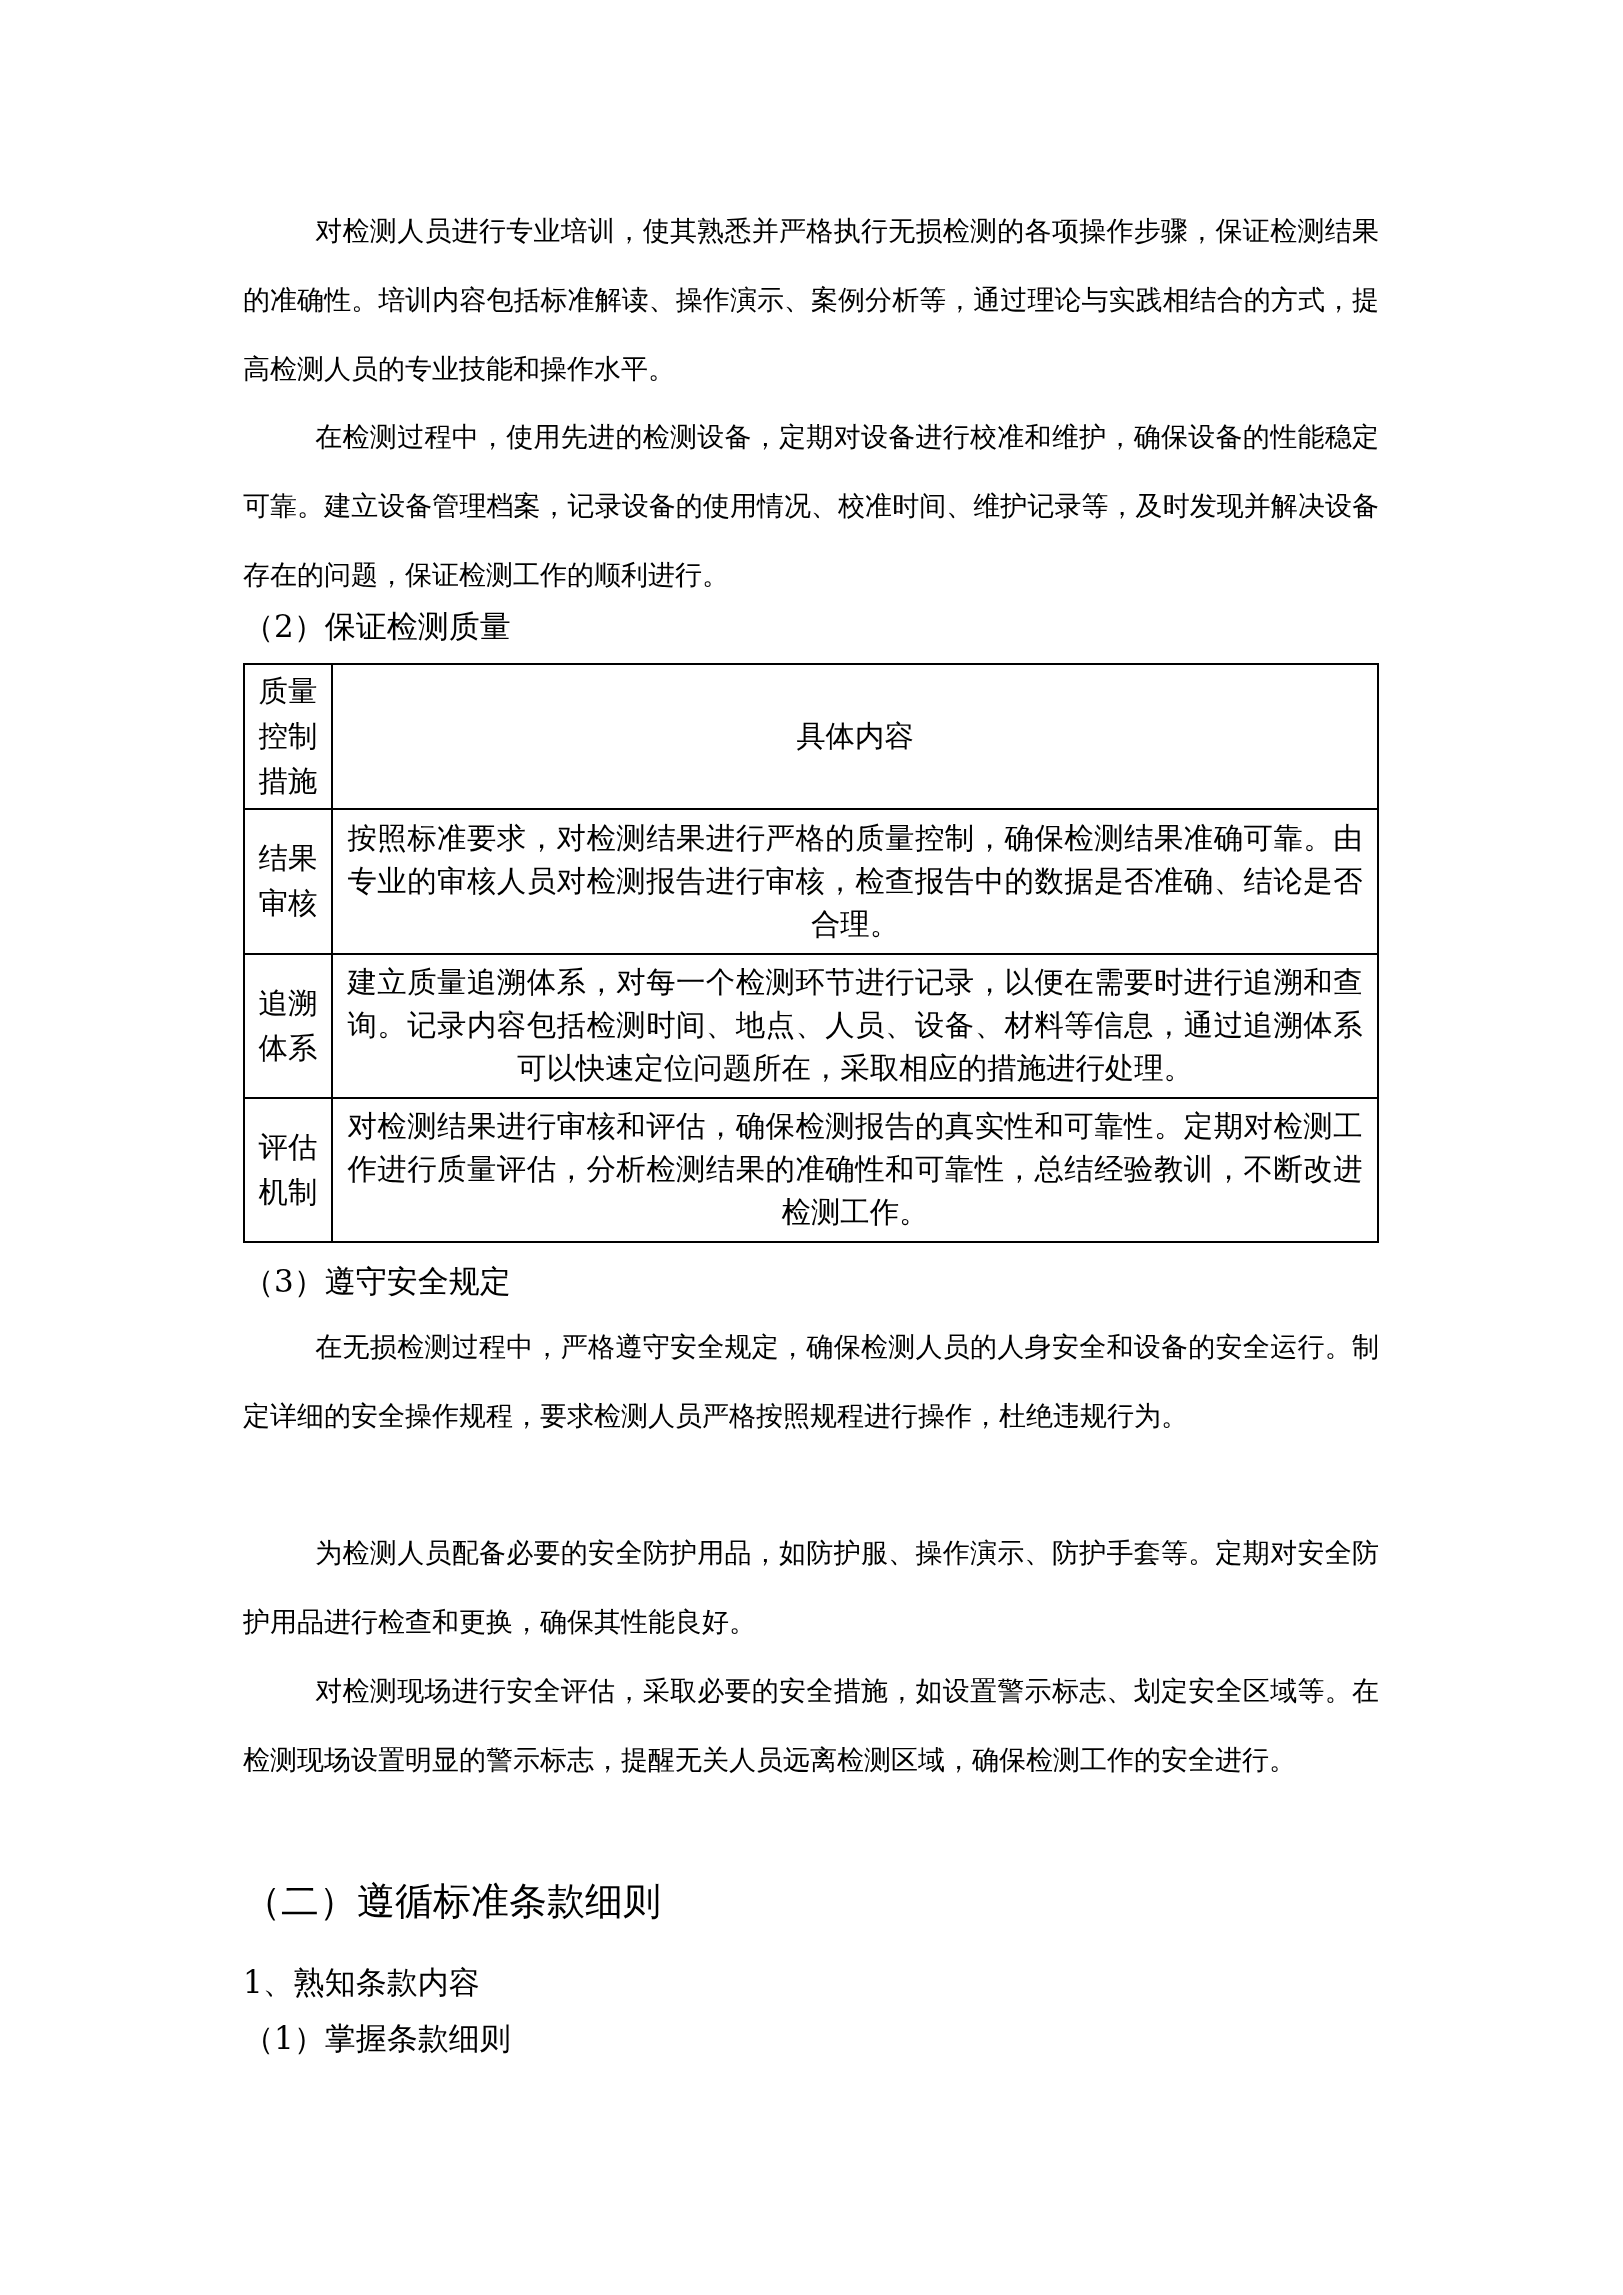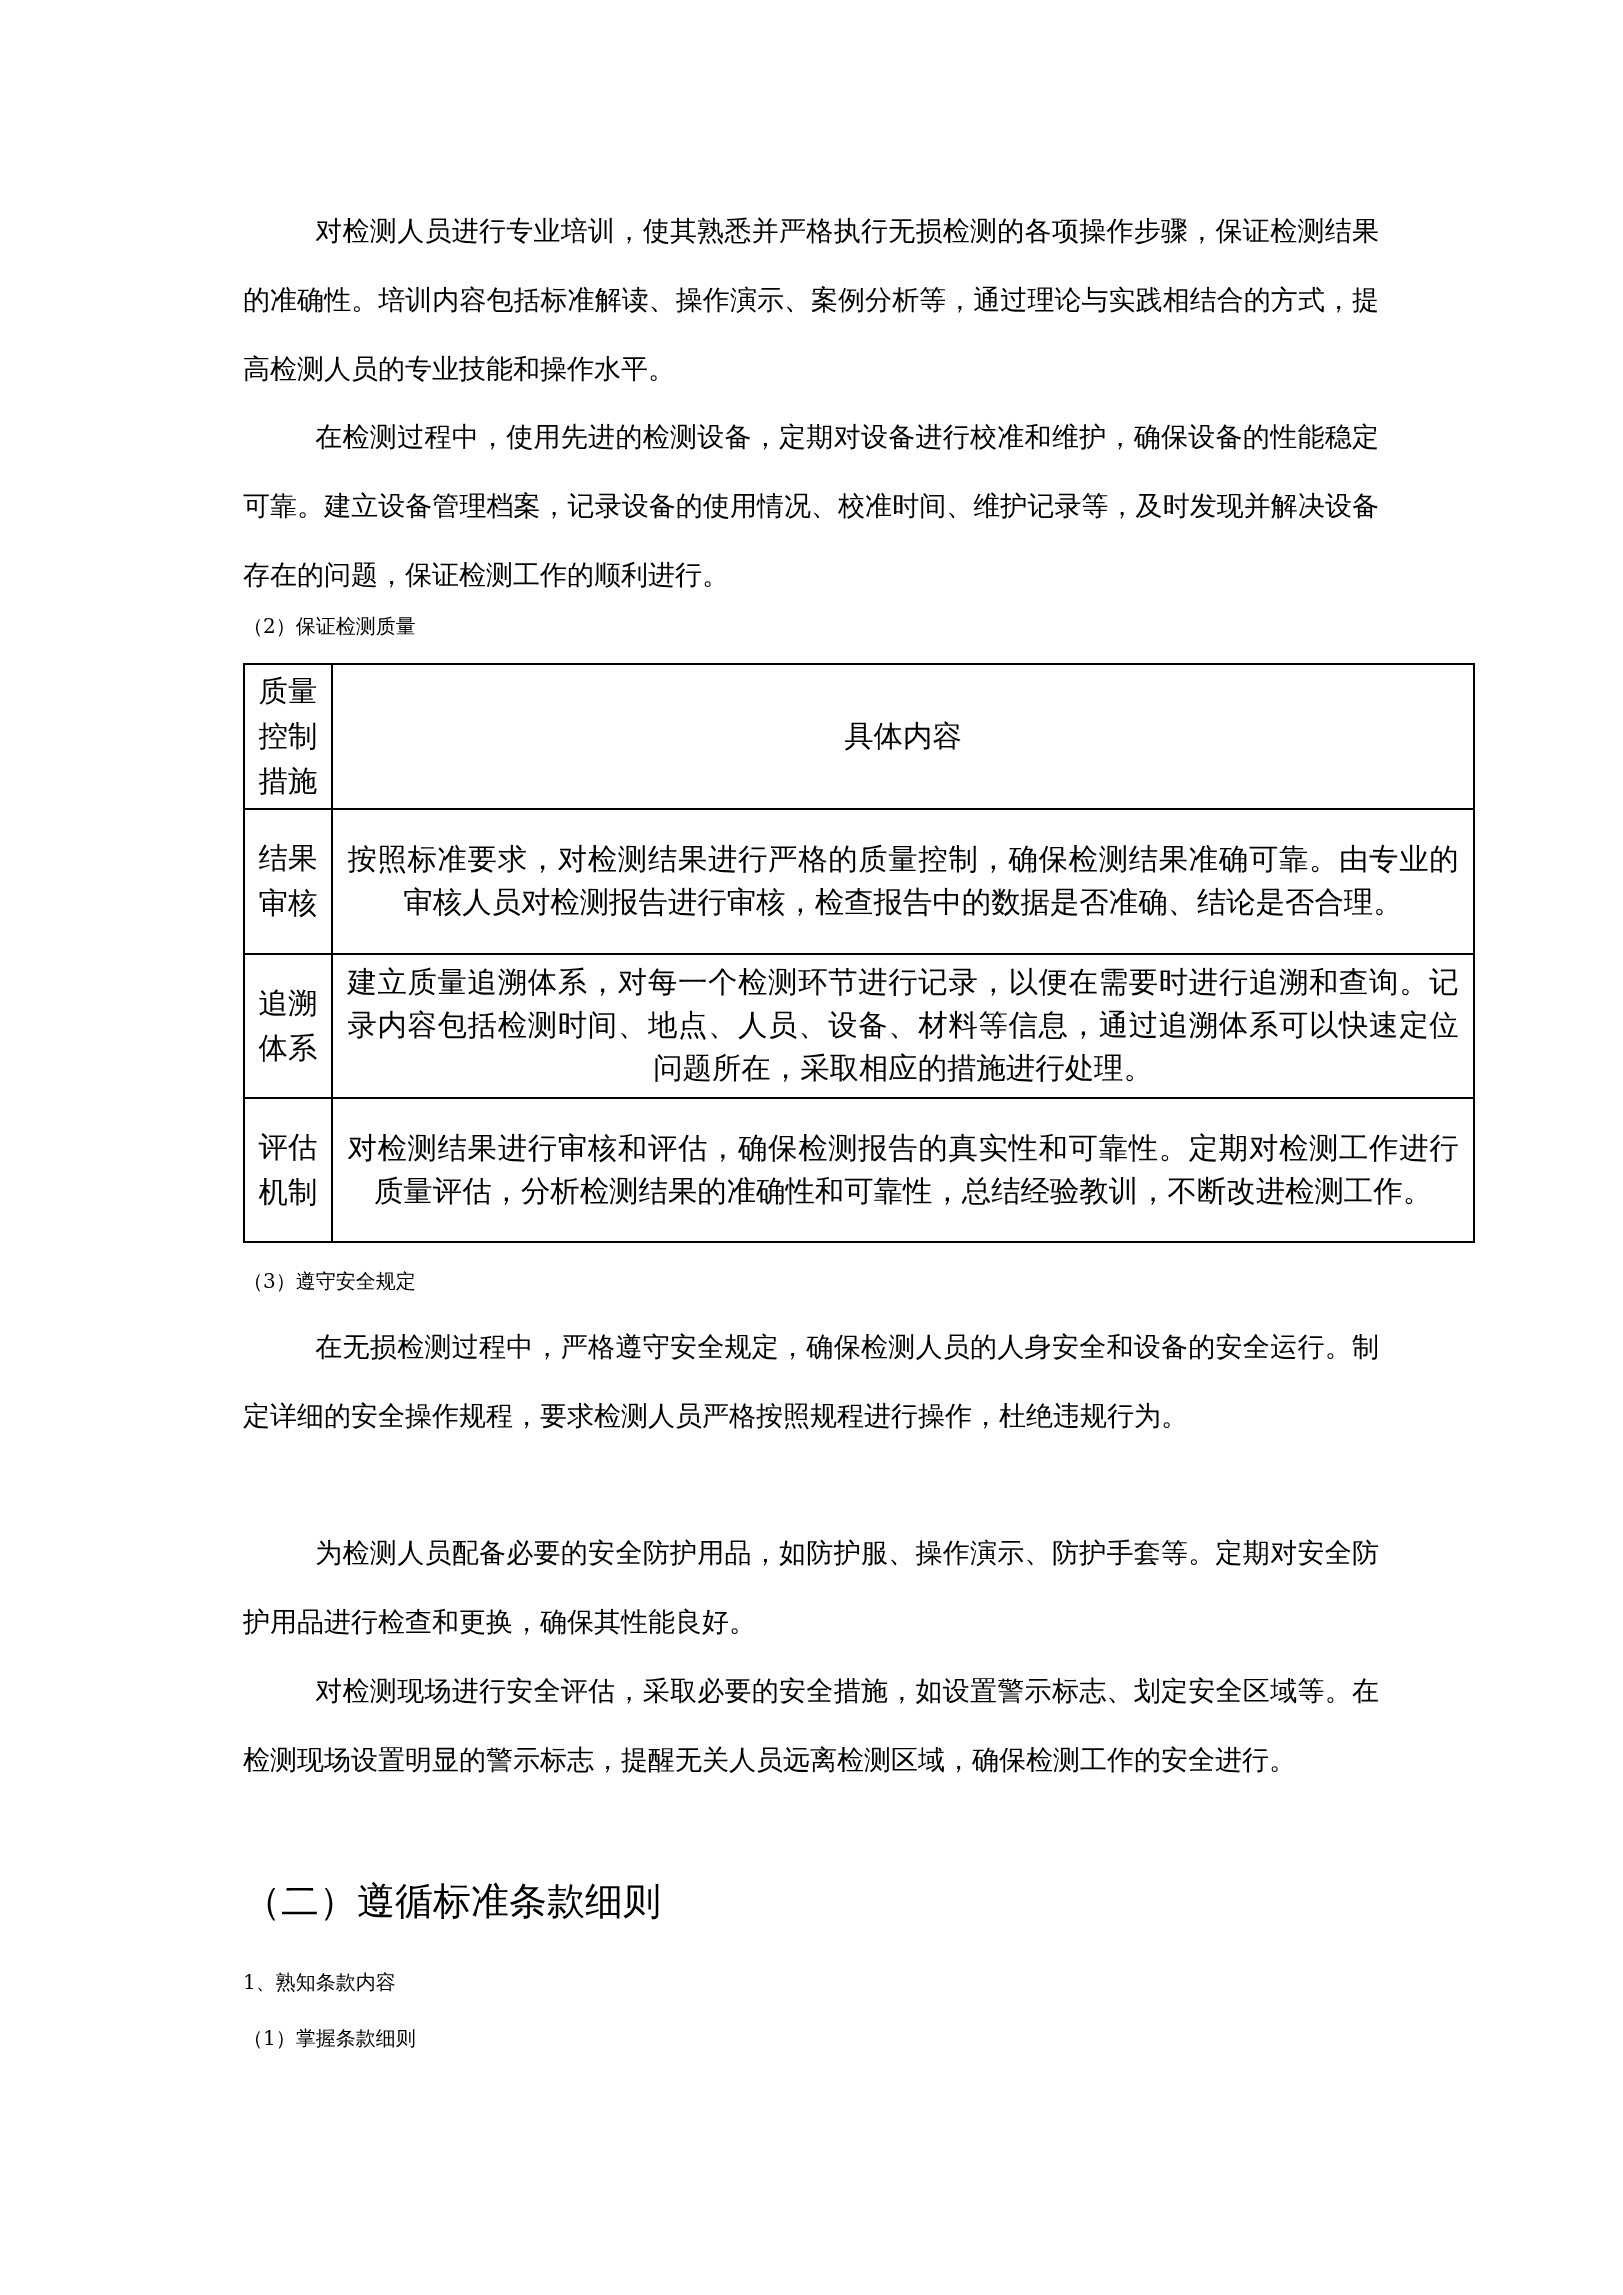--- a/index.html
+++ b/index.html
@@ -2,23 +2,23 @@
 <html style="font-size:10.5px"><head>
 <meta charset="utf-8">
 <style>
   html, body { margin: 0; padding: 0; background: #ffffff; }
   body { width: 1623px; height: 2295px; position: relative; overflow: hidden;
          font-family: "DejaVu Serif", "Liberation Serif", serif; color: #000; }
   .page { position: absolute; left: 0; top: 0; width: 1623px; height: 2295px; }
   .para { position: absolute; left: 243px; width: 1136px; font-size: 27px;
           line-height: 69px; margin: 0; text-align: justify; }
   .para .indent { display: inline-block; width: 72px; }
-  .label { position: absolute; left: 243px; font-size: 20px; line-height: 39px; margin: 0; }
+  .label { position: absolute; left: 243px; font-size: 31px; line-height: 39px; margin: 0; }
   .h2 { position: absolute; left: 243px; font-size: 38px; line-height: 46px; margin: 0; }
-  table.qc { position: absolute; left: 243px; top: 663px; width: 1232px;
+  table.qc { position: absolute; left: 243px; top: 663px; width: 1136px;
              border-collapse: collapse; font-size: 29.4px; }
   table.qc td { border: 2px solid #000; padding: 0; vertical-align: middle; }
   table.qc td.c1 { width: 86px; text-align: center; line-height: 45px; padding: 3.9px 0; }
   table.qc td.c2 { text-align: center; line-height: 43px; padding: 6.5px 14.4px 6.5px 14.4px; }
   table.qc td.c2 .body { text-align: justify; text-align-last: center; }
   tr.r0 { height: 144px; } tr.r1 { height: 145px; padding-left: 20px; } tr.r2 { height: 144px; margin-top: 22px; } tr.r3 { height: 144px; }
 </style>
 </head>
 <body>
 

